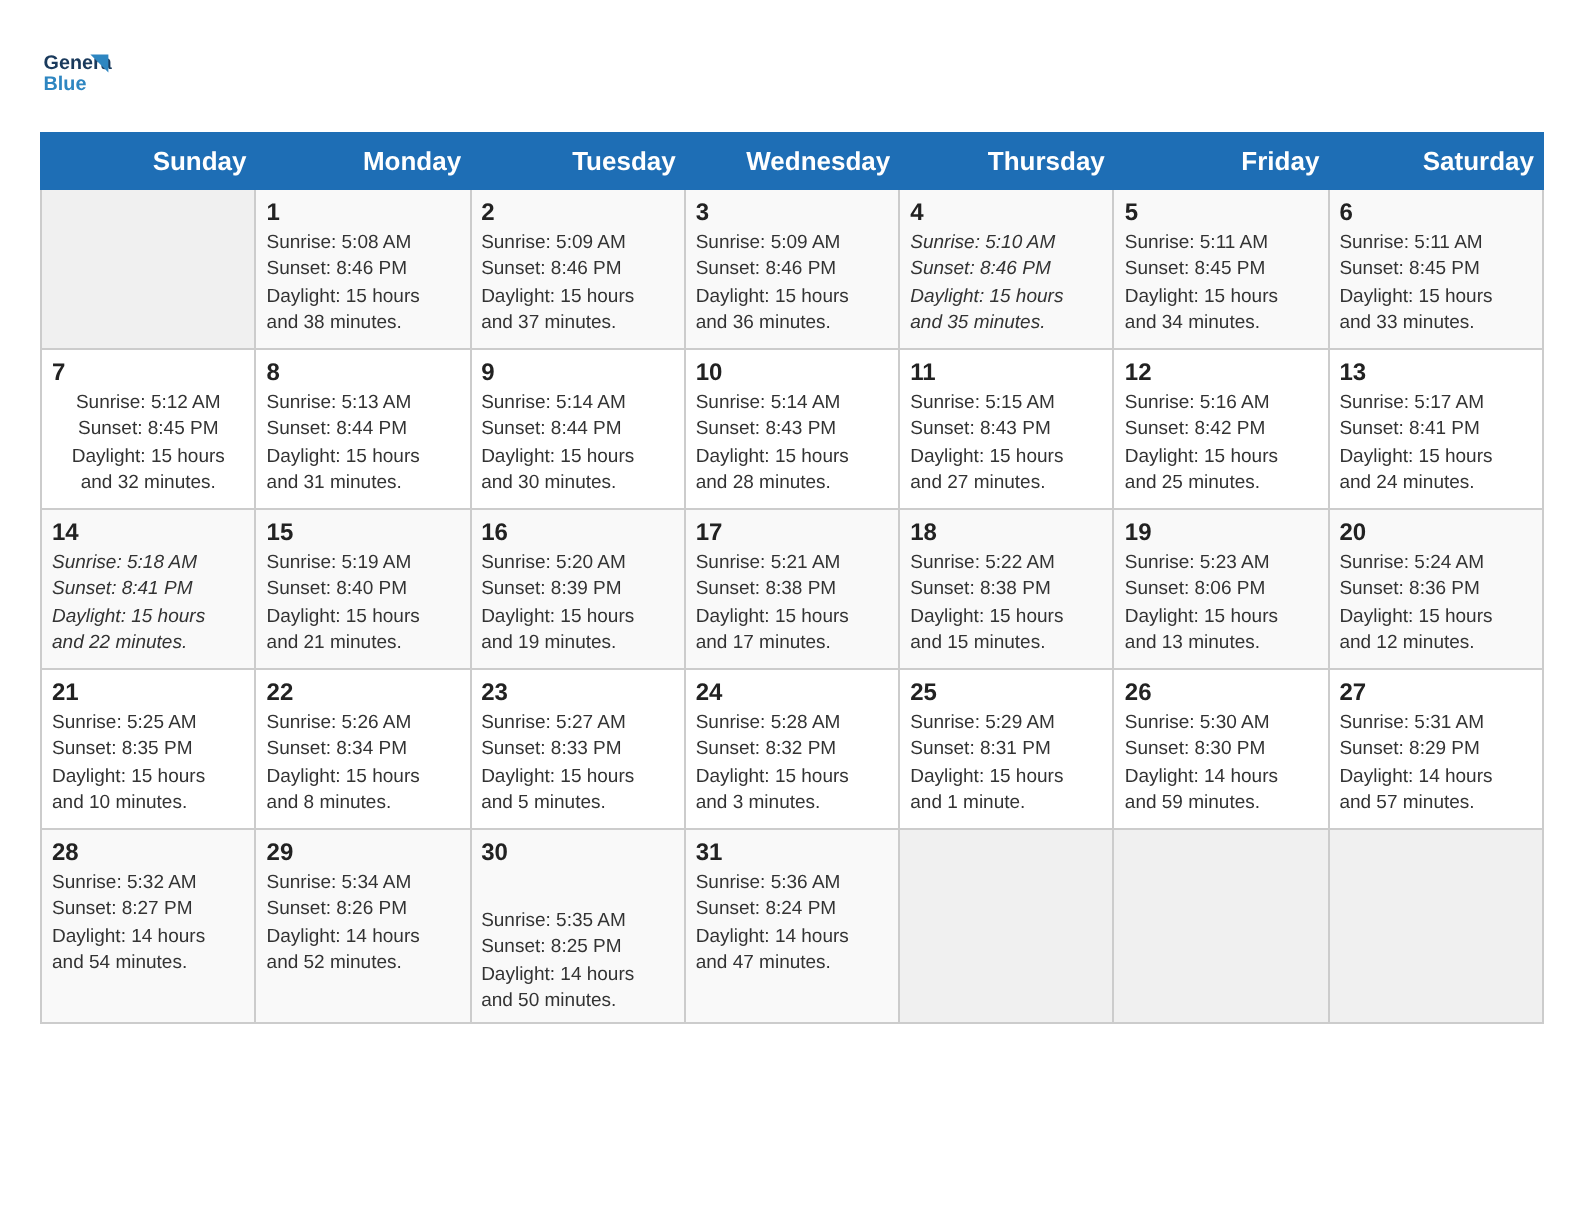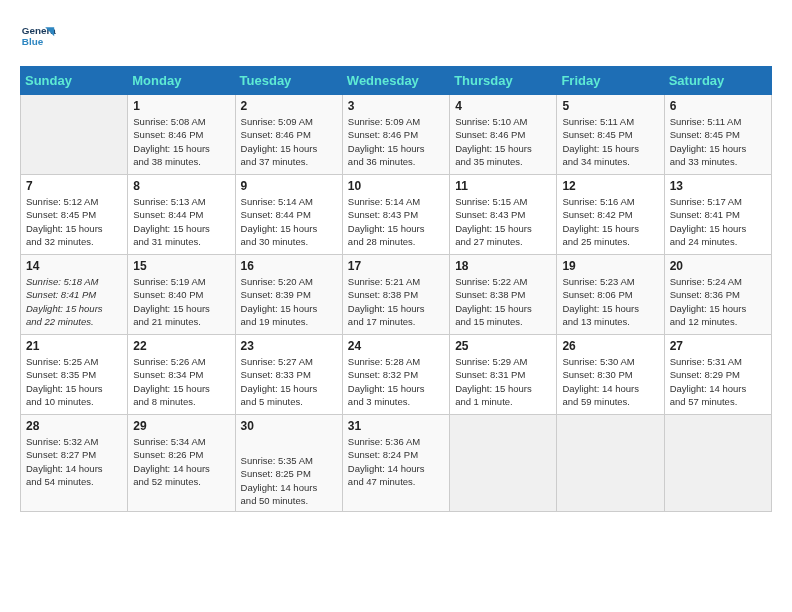--- a/index.html
+++ b/index.html
@@ -37,24 +37,24 @@
       font-size: 14px;
       color: #444;
     }
     table {
       width: 100%;
       border-collapse: collapse;
       table-layout: fixed;
     }
     thead tr th {
       background-color: #1e6eb5;
-      color: #5eead4;
+      color: #ffffff;
       padding: 6px 4px;
       font-size: 13px;
-      text-align: left;
+      text-align: right;
       border: 1px solid #1e6eb5;
     }
     tbody tr td {
       border: 1px solid #ccc;
       vertical-align: top;
       padding: 4px 5px;
       min-height: 80px;
       height: 80px;
       font-size: 10px;
       color: #222;
@@ -127,21 +127,21 @@
         </td>
         <td>
           <span class="day-num">3</span>
           <div class="day-detail" style="white-space: pre-line;">Sunrise: 5:09 AM
 Sunset: 8:46 PM
 Daylight: 15 hours
 and 36 minutes.</div>
         </td>
         <td>
           <span class="day-num">4</span>
-          <div class="day-detail" style="white-space: pre-line;">Sunrise: 5:10 AM
+          <div class="day-detail" style="white-space: pre-line; font-style: italic;">Sunrise: 5:10 AM
 Sunset: 8:46 PM
 Daylight: 15 hours
 and 35 minutes.</div>
         </td>
         <td>
           <span class="day-num">5</span>
           <div class="day-detail" style="white-space: pre-line;">Sunrise: 5:11 AM
 Sunset: 8:45 PM
 Daylight: 15 hours
 and 34 minutes.</div>
@@ -150,21 +150,21 @@
           <span class="day-num">6</span>
           <div class="day-detail" style="white-space: pre-line;">Sunrise: 5:11 AM
 Sunset: 8:45 PM
 Daylight: 15 hours
 and 33 minutes.</div>
         </td>
       </tr>
       <tr>
         <td>
           <span class="day-num">7</span>
-          <div class="day-detail" style="white-space: pre-line;">Sunrise: 5:12 AM
+          <div class="day-detail" style="white-space: pre-line; text-align: center;">Sunrise: 5:12 AM
 Sunset: 8:45 PM
 Daylight: 15 hours
 and 32 minutes.</div>
         </td>
         <td>
           <span class="day-num">8</span>
           <div class="day-detail" style="white-space: pre-line;">Sunrise: 5:13 AM
 Sunset: 8:44 PM
 Daylight: 15 hours
 and 31 minutes.</div>

